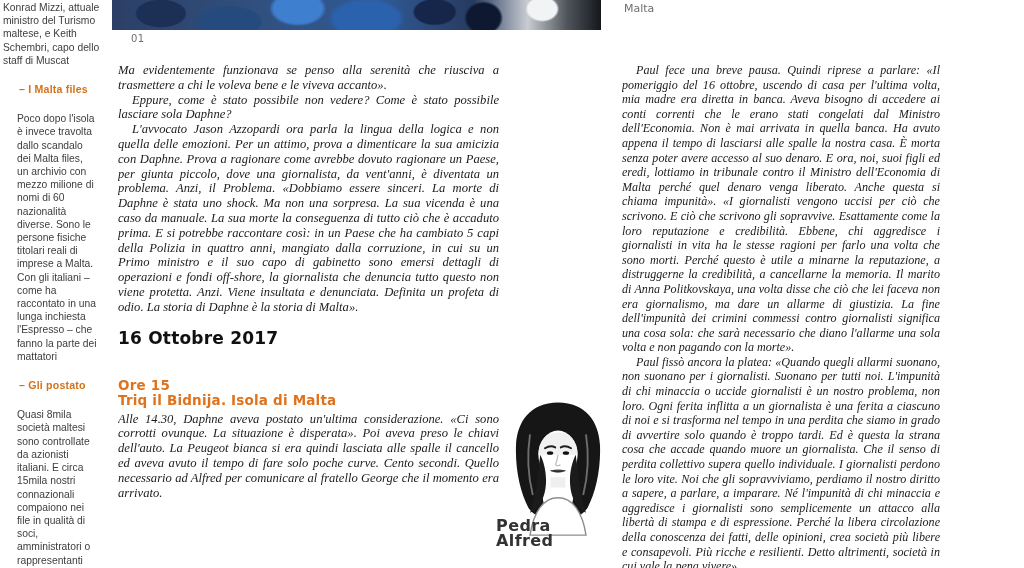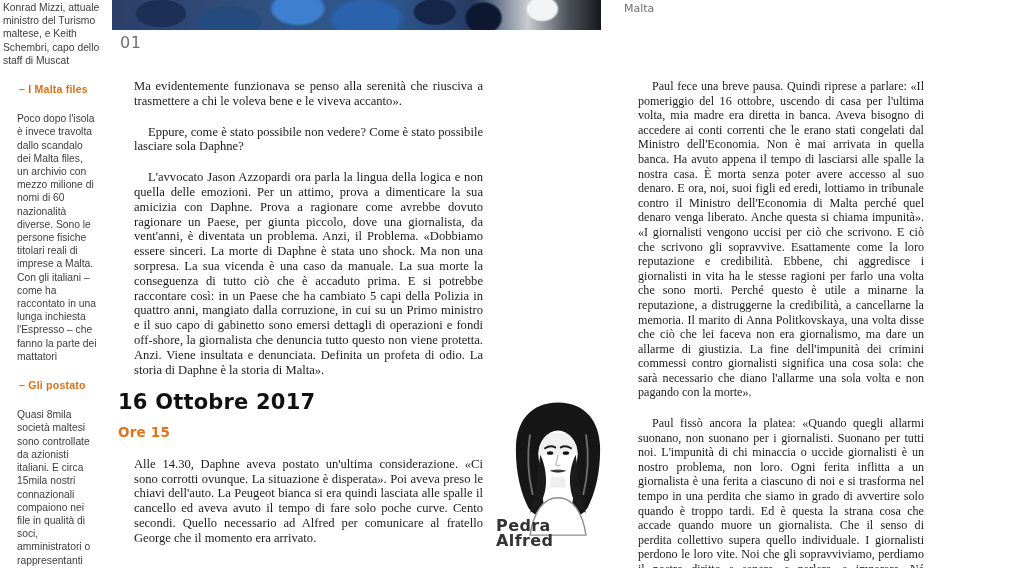--- a/index.html
+++ b/index.html
@@ -10,45 +10,45 @@
   .photo-strip{position:absolute;left:112px;top:0;width:489px;height:30px;
     background:
       radial-gradient(40px 22px at 10% 45%, #1c2f55 0 60%, transparent 65%),
       radial-gradient(55px 26px at 24% 72%, #254a7e 0 55%, transparent 62%),
       radial-gradient(48px 30px at 38% 28%, #3f7fd0 0 50%, transparent 60%),
       radial-gradient(64px 34px at 52% 62%, #2a62ae 0 50%, transparent 60%),
       radial-gradient(36px 22px at 66% 40%, #16254a 0 55%, transparent 62%),
       radial-gradient(30px 26px at 76% 60%, #0e1830 0 55%, transparent 65%),
       radial-gradient(26px 20px at 88% 30%, #f2f3f4 0 55%, transparent 65%),
       linear-gradient(90deg, #2c3f66 0%, #31507f 30%, #2f5a96 55%, #273a5f 74%, #c9ccd1 85%, #50555d 93%, #15171c 100%);}
-  .photo-num{position:absolute;left:120px;top:33px;font-family:"DejaVu Sans", sans-serif;
-    font-size:16px;color:#6f6f6f;letter-spacing:.5px;}
+  .photo-num{position:absolute;left:131px;top:33px;font-family:"DejaVu Sans", sans-serif;
+    font-size:10px;color:#6f6f6f;letter-spacing:.5px;}
   .cap-malta{position:absolute;left:624px;top:2px;font-family:"DejaVu Sans", sans-serif;
     font-size:11px;color:#6f6f6f;}
 
   
   .sidebar{position:absolute;left:3px;top:1px;width:108px;height:566px;overflow:hidden;
     font-family:Liberation Sans, sans-serif;font-size:10.3px;line-height:13.2px;color:#3d3d3d;}
   .sidebar p{margin:14px;}
   .side-cap{margin:0 0 13px 0 !important;}
   .side-sec{margin-top:13px;}
   .side-sec h4{margin:16px;font-size:10.6px;line-height:13.2px;color:#d4711b;font-weight:bold;letter-spacing:.2px;}
 
   
   .col{position:absolute;top:63px;text-align:justify;overflow:hidden;}
-  .col p{margin:16px;}
+  .col p{margin:0;font-style:italic;}
   .col p.ind{text-indent:14px;}
   .col1{left:118px;width:381px;height:505px;font-size:12.6px;line-height:14.8px;}
   .col2{left:622px;width:318px;height:505px;font-size:12.1px;line-height:14.6px;}
 
   .date-h{margin:14px 0 0 0;font-family:"DejaVu Sans", sans-serif;font-weight:bold;
-    font-size:21px;line-height:19px;color:#111;letter-spacing:.2px;text-align:left;}
+    font-size:17px;line-height:19px;color:#111;letter-spacing:.2px;text-align:left;}
   .time-h,.place-h{font-family:"DejaVu Sans", sans-serif;font-weight:bold;font-size:13.5px;
     line-height:15.5px;color:#e0721c;letter-spacing:.2px;text-align:left;}
-  .time-h{margin-top:13px;}
+  .time-h{margin-top:30px;}
   .place-h{margin-bottom:3px;}
 
   
   .illus{position:absolute;left:490px;top:396px;width:132px;height:172px;}
   .illus svg{position:absolute;left:12px;top:0;}
   .ill-cap{position:absolute;left:6px;top:122px;font-family:"DejaVu Sans", sans-serif;
     font-weight:bold;font-size:16px;line-height:15px;color:#333;letter-spacing:.4px;}
   .ill-cap span{display:block;}
 </style>
 </head>
@@ -79,20 +79,21 @@
     </div>
   </aside>
 
   <div class="col col1">
     <p>Ma evidentemente funzionava se penso alla serenità che riusciva a trasmettere a chi le voleva bene e le viveva accanto».</p>
     <p class="ind">Eppure, come è stato possibile non vedere? Come è stato possibile lasciare sola Daphne?</p>
     <p class="ind">L'avvocato Jason Azzopardi ora parla la lingua della logica e non quella delle emozioni. Per un attimo, prova a dimenticare la sua amicizia con Daphne. Prova a ragionare come avrebbe dovuto ragionare un Paese, per giunta piccolo, dove una giornalista, da vent'anni, è diventata un problema. Anzi, il Problema. «Dobbiamo essere sinceri. La morte di Daphne è stata uno shock. Ma non una sorpresa. La sua vicenda è una caso da manuale. La sua morte la conseguenza di tutto ciò che è accaduto prima. E si potrebbe raccontare così: in un Paese che ha cambiato 5 capi della Polizia in quattro anni, mangiato dalla corruzione, in cui su un Primo ministro e il suo capo di gabinetto sono emersi dettagli di operazioni e fondi off-shore, la giornalista che denuncia tutto questo non viene protetta. Anzi. Viene insultata e denunciata. Definita un profeta di odio. La storia di Daphne è la storia di Malta».</p>
 
     <h2 class="date-h">16 Ottobre 2017</h2>
     <div class="time-h">Ore 15</div>
+    <div class="place-h">Triq il Bidnija. Isola di Malta</div>
 
     <p>Alle 14.30, Daphne aveva postato un'ultima considerazione. «Ci sono corrotti ovunque. La situazione è disperata». Poi aveva preso le chiavi dell'auto. La Peugeot bianca si era quindi lasciata alle spalle il cancello ed aveva avuto il tempo di fare solo poche curve. Cento secondi. Quello necessario ad Alfred per comunicare al fratello George che il momento era arrivato.</p>
   </div>
 
   <div class="illus">
     <svg viewBox="0 0 120 150" width="112" height="142" xmlns="http://www.w3.org/2000/svg">
       <path fill="#161616" d="M60 6 C30 6 16 27 15 52 C14 78 20 103 28 118 C33 127 44 131 47 124 C44 112 41 97 41 82 L41 62 C41 47 49 38 60 38 C71 38 79 47 79 62 L79 82 C79 97 76 112 73 124 C76 131 87 127 92 118 C100 103 106 78 105 52 C104 27 90 6 60 6 Z"></path>
       <path fill="none" stroke="#6e6e6e" stroke-width="2" d="M30 40 C27 60 28 85 33 105"></path>
       <path fill="none" stroke="#6e6e6e" stroke-width="2" d="M90 40 C93 60 92 85 87 105"></path>
       <ellipse cx="60" cy="62" rx="21" ry="26" fill="#ffffff"></ellipse>

